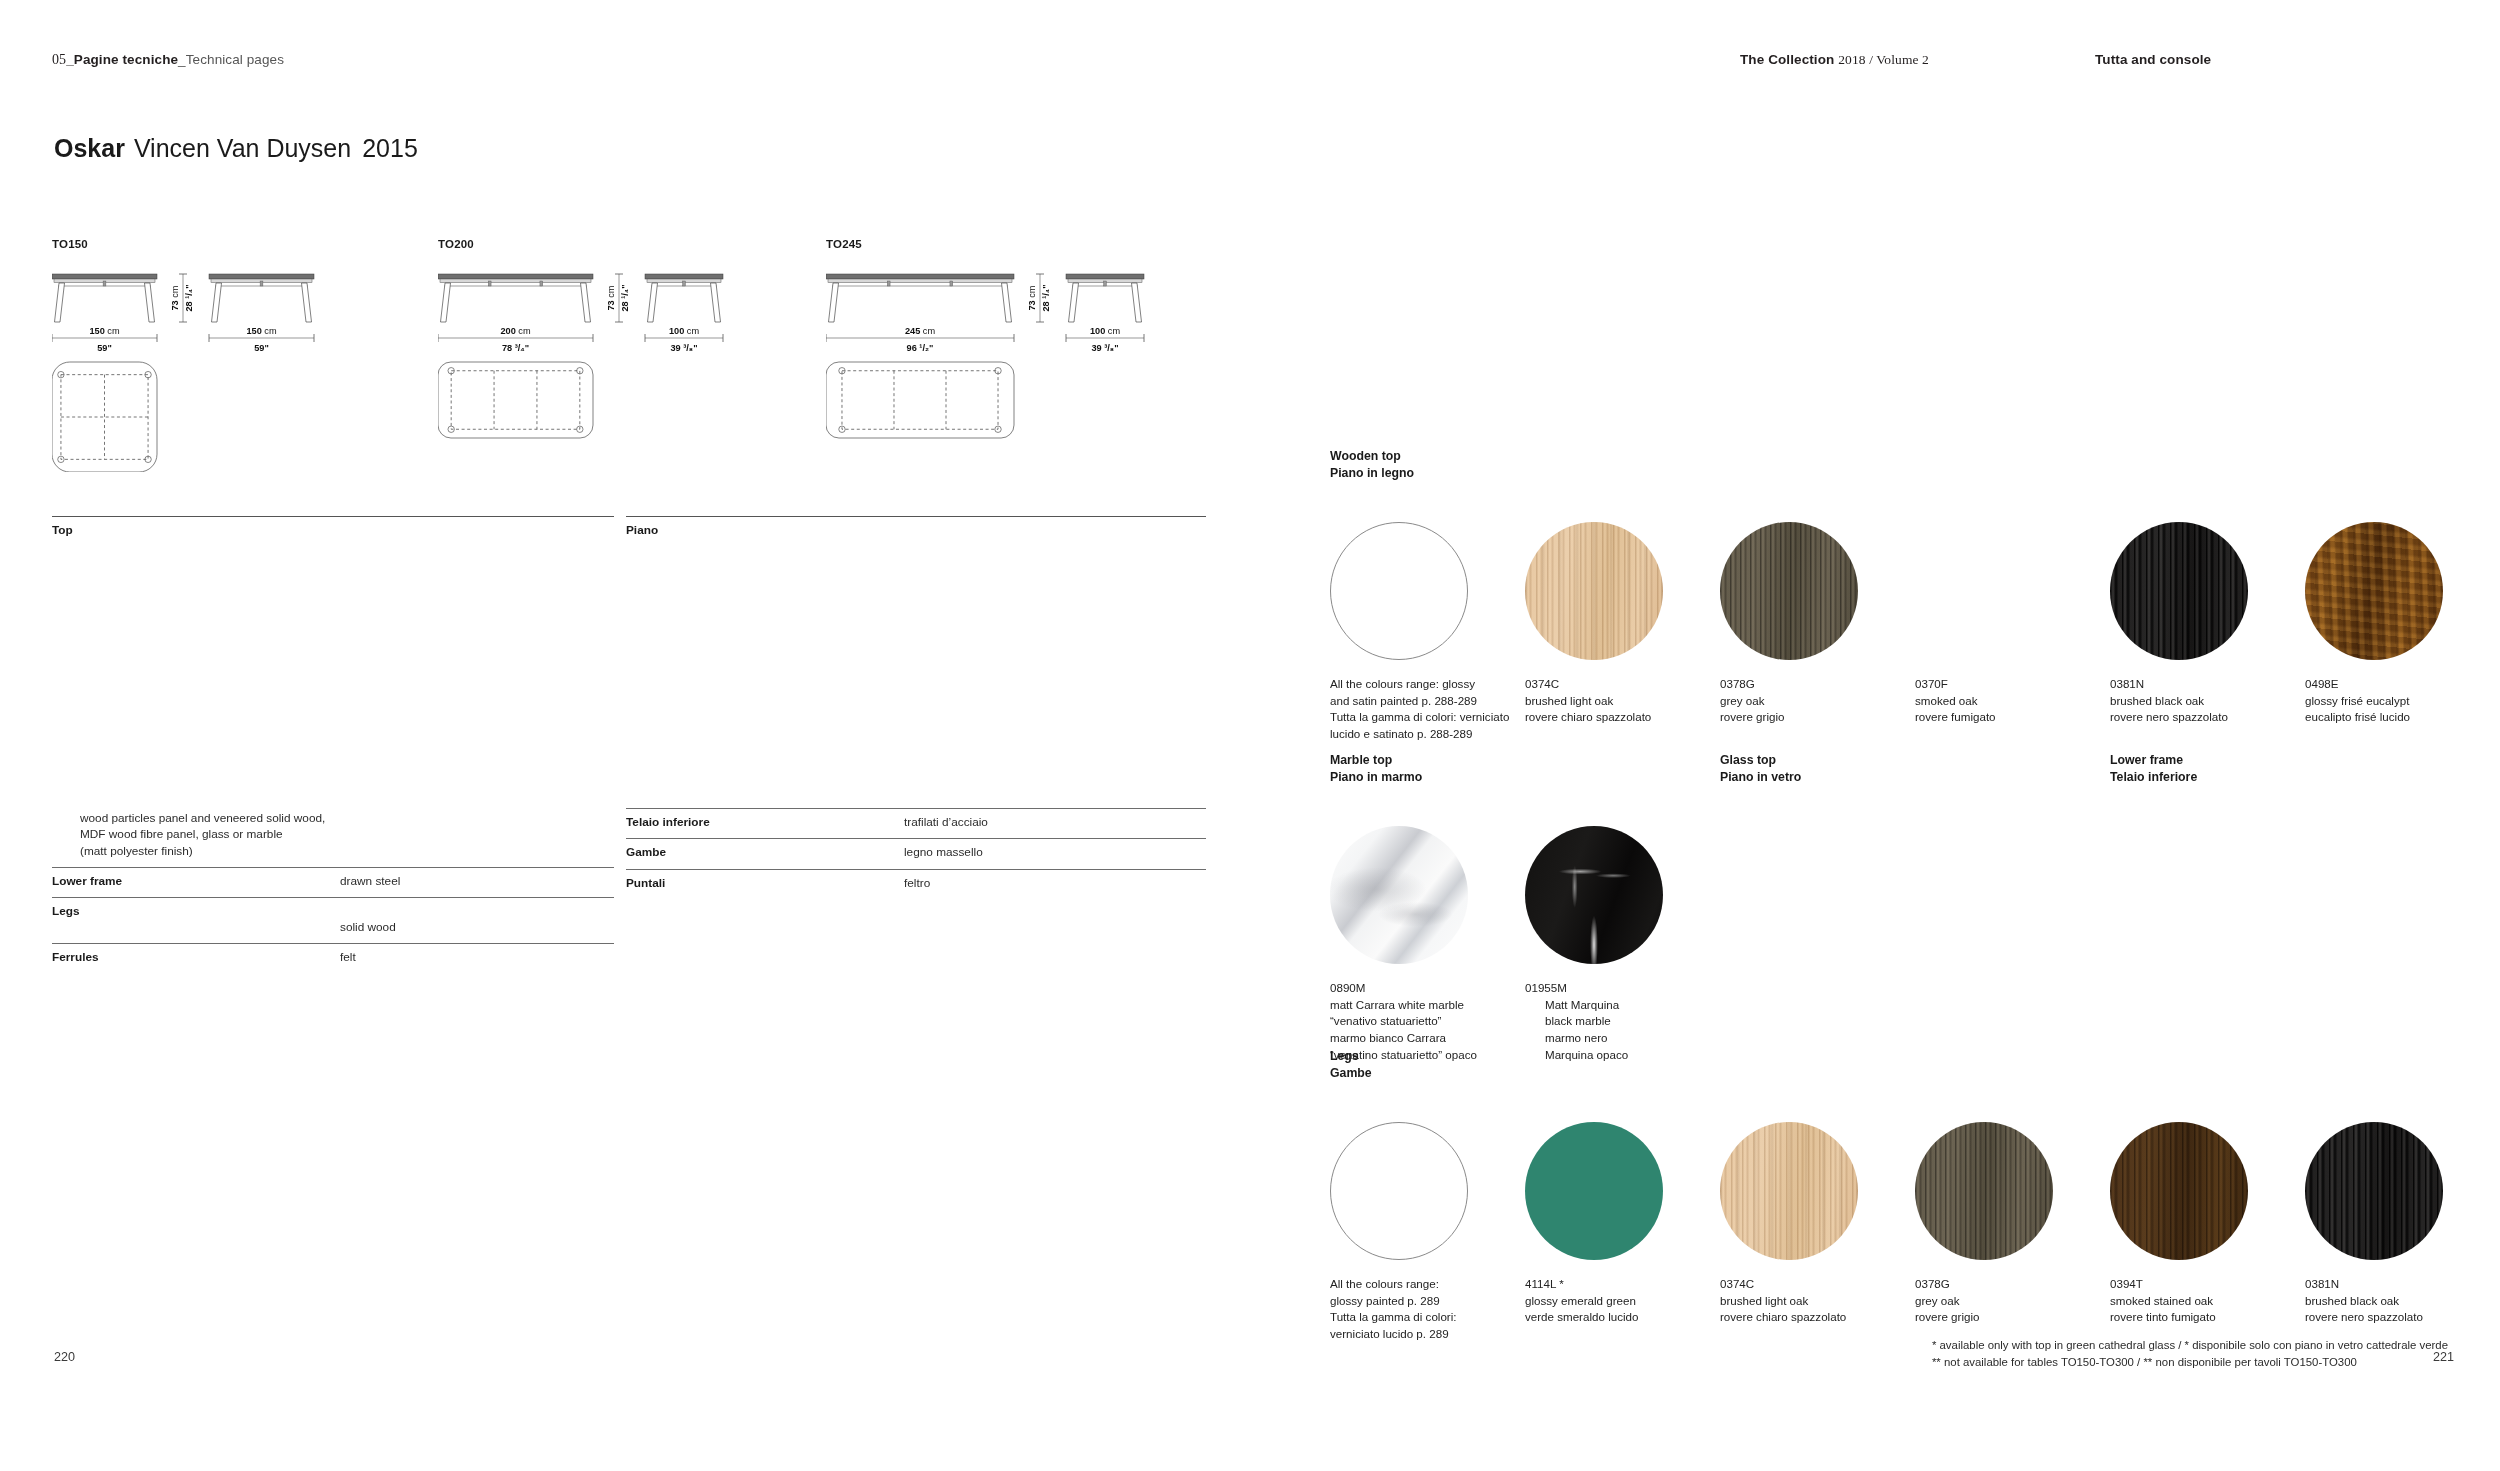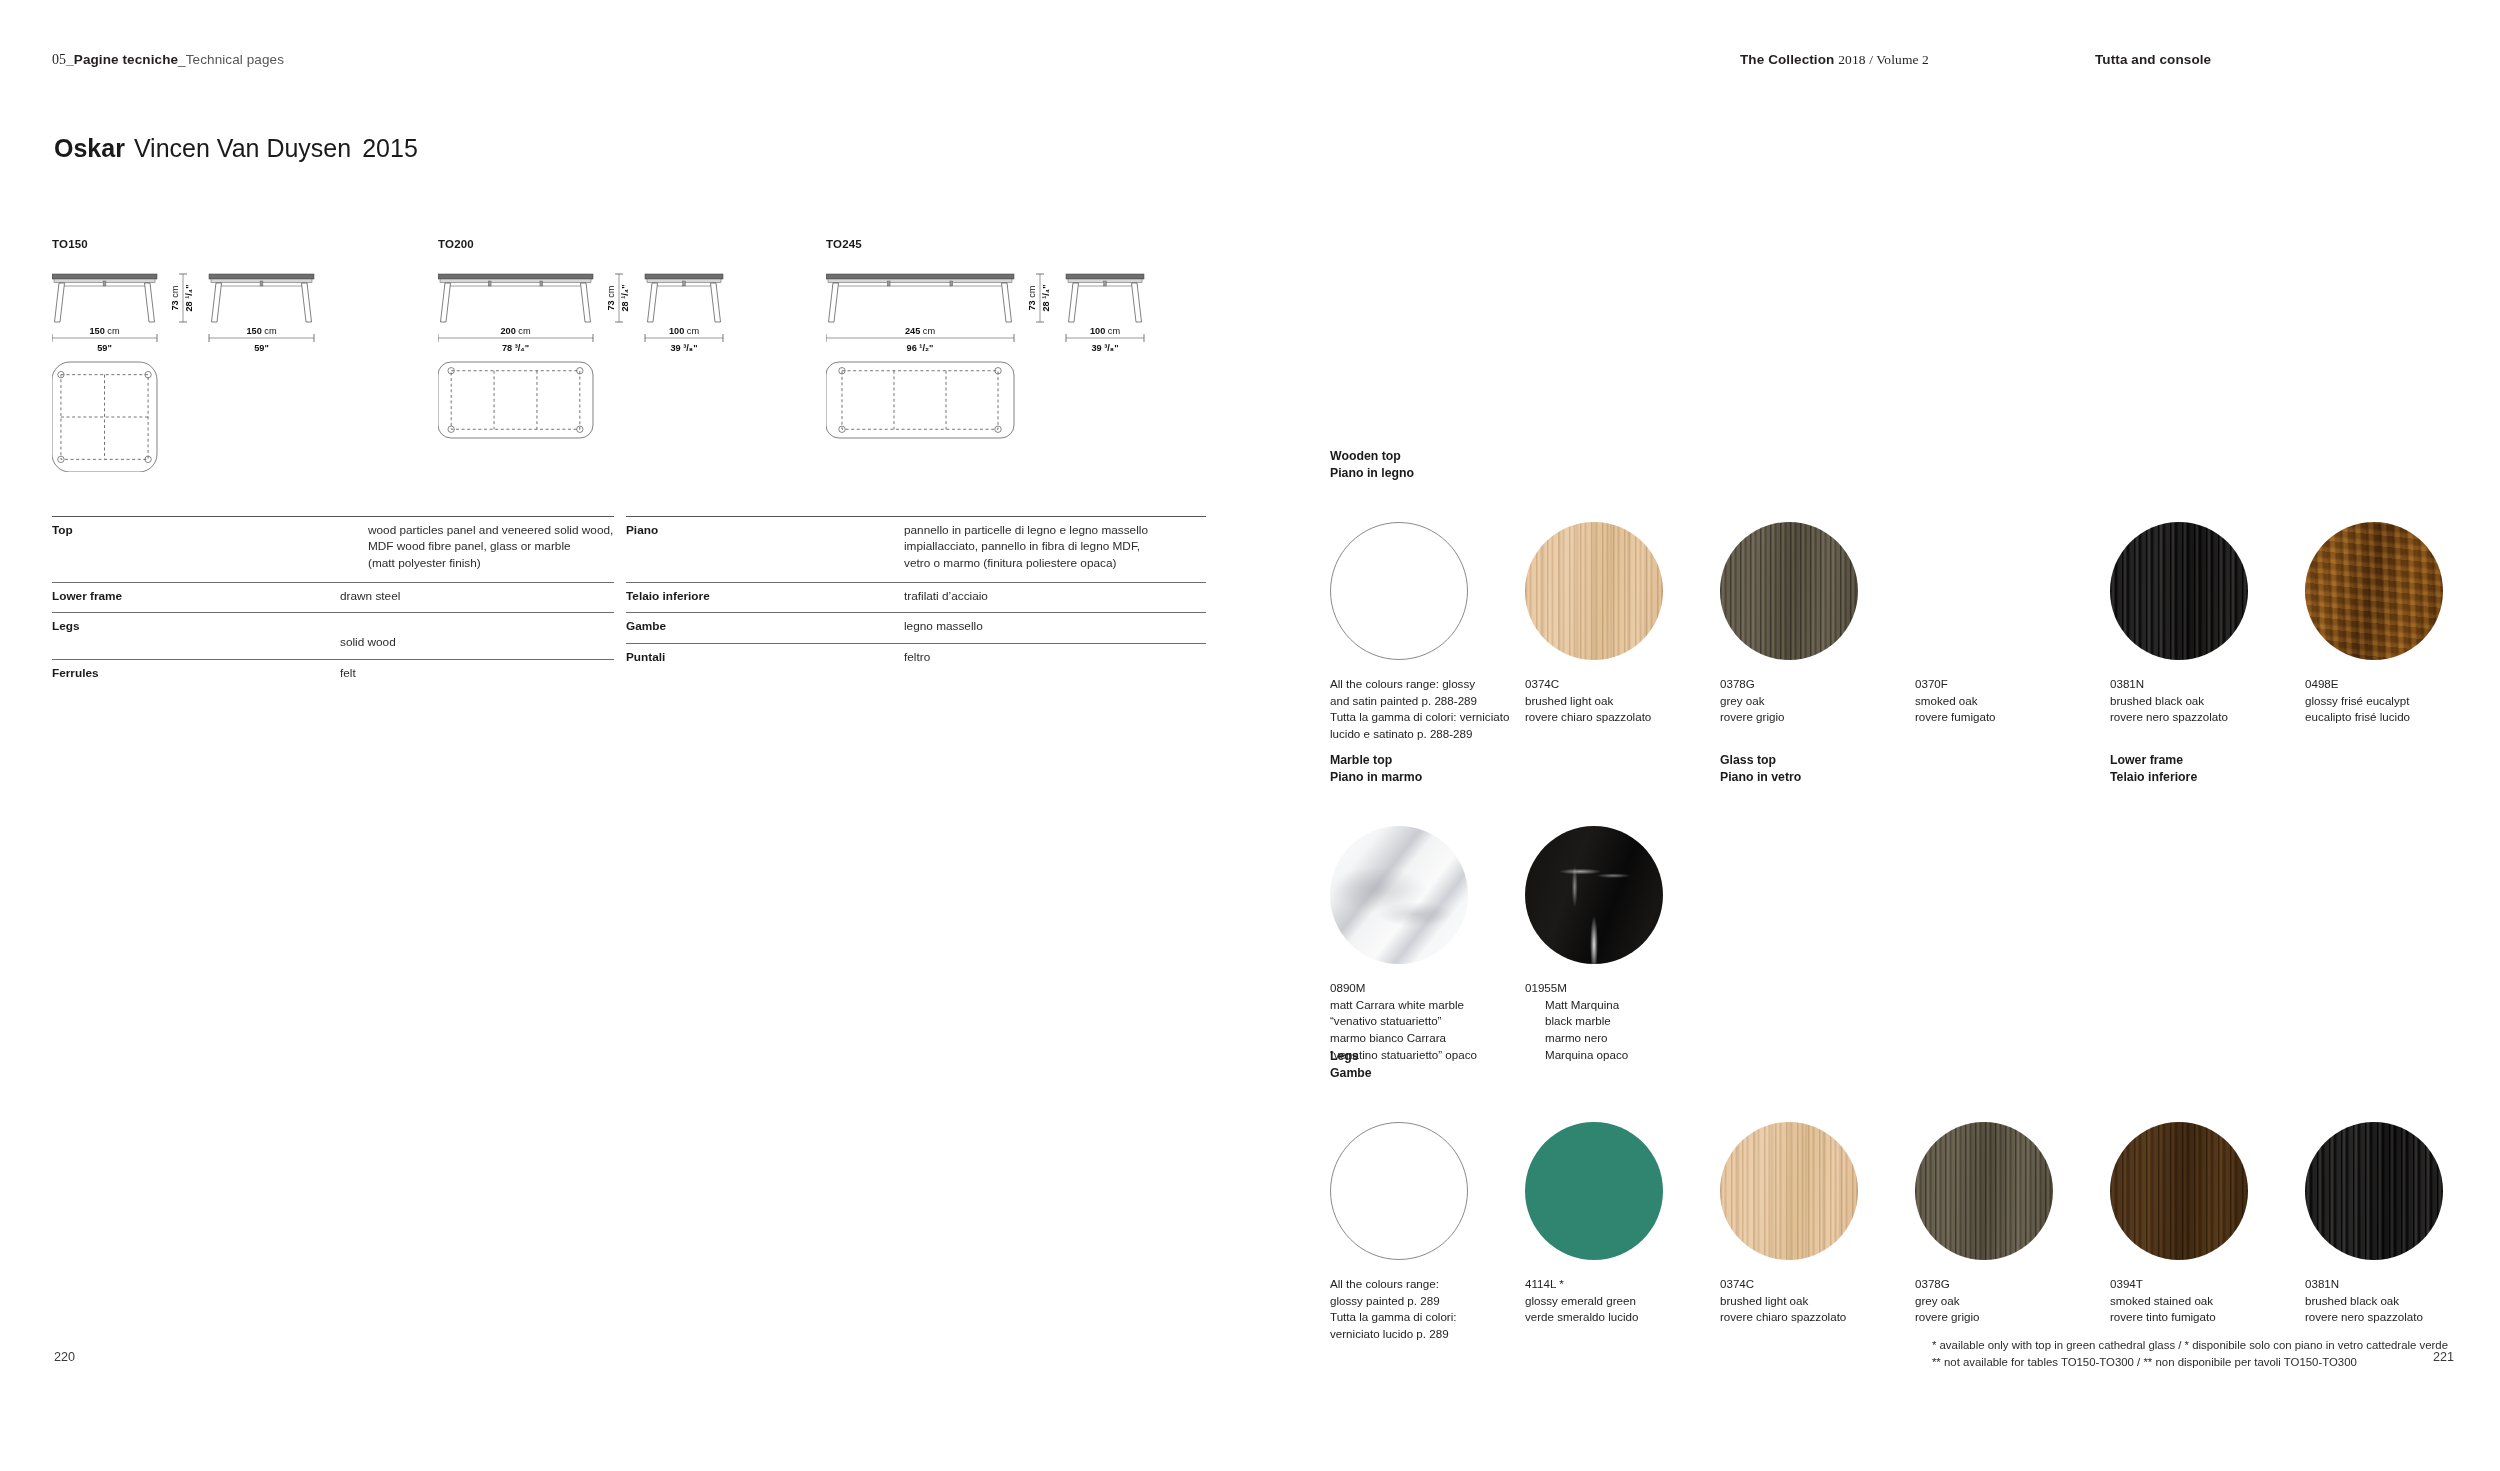--- a/index.html
+++ b/index.html
@@ -34,21 +34,21 @@
   .draw-svg{position:absolute;top:22px;left:0;}
 
   
   .spec{position:absolute;top:516px;font-size:11.8px;line-height:1.38;}
   #spec-en{left:52px;width:562px;}
   #spec-it{left:626px;width:580px;}
   .spec-row{display:flex;border-top:1.4px solid #6d6d6d;padding:5px 0 8px 0;}
   .spec-row:first-child{border-top:1.4px solid #555;}
   .spec-row .k{width:288px;font-weight:700;flex:0 0 288px;}
   .spec-row .v{flex:1;color:#2b2b2b;}
-  .spec-row.tall{min-height:52px;}
+  .spec-row.tall{min-height:52px;flex-direction:column;}
   #spec-it .spec-row .k{width:278px;flex:0 0 278px;}
 
   
   .grp{position:absolute;}
   .grp-title{font-size:12.3px;font-weight:700;line-height:1.38;white-space:nowrap;}
   .grp-title .l2{font-weight:700;}
   .sw-row{position:relative;}
   .sw{position:absolute;width:0;}
   .disc{width:138px;height:138px;border-radius:50%;}
   .disc.outline{background:#fff;border:1px solid #8a8a8a;box-sizing:border-box;}
@@ -312,23 +312,20 @@
         <div class="v" style="white-space: pre-line; margin-top: 16px;">solid wood</div>
       </div>
       <div class="spec-row">
         <div class="k">Ferrules</div>
         <div class="v" style="white-space: pre-line;">felt</div>
       </div>
     </div>
   <div class="spec" id="spec-it">
       <div class="spec-row tall">
         <div class="k">Piano</div>
-        <div class="v" style="white-space: pre-line;">pannello in particelle di legno e legno massello
-impiallacciato, pannello in fibra di legno MDF,
-vetro o marmo (finitura poliestere opaca)</div>
       </div>
       <div class="spec-row">
         <div class="k">Telaio inferiore</div>
         <div class="v" style="white-space: pre-line;">trafilati d’acciaio</div>
       </div>
       <div class="spec-row">
         <div class="k">Gambe</div>
         <div class="v" style="white-space: pre-line;">legno massello</div>
       </div>
       <div class="spec-row">

